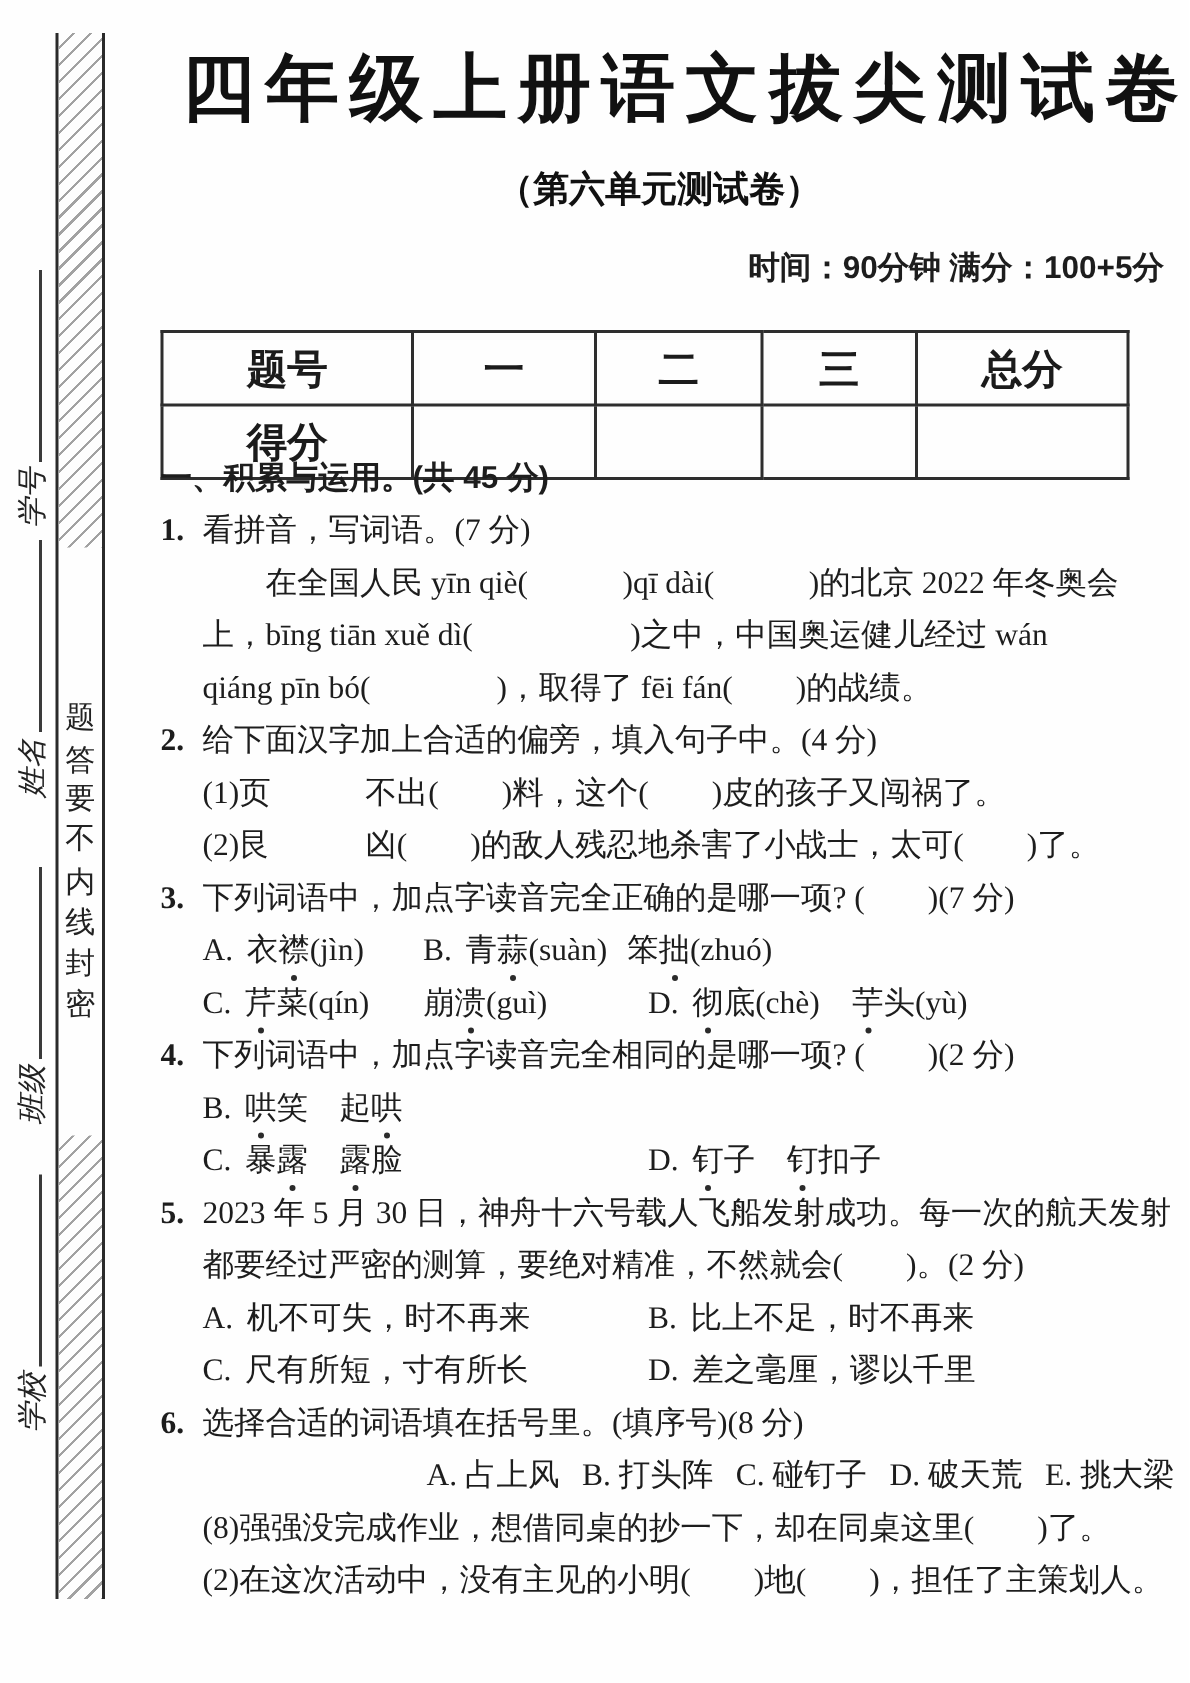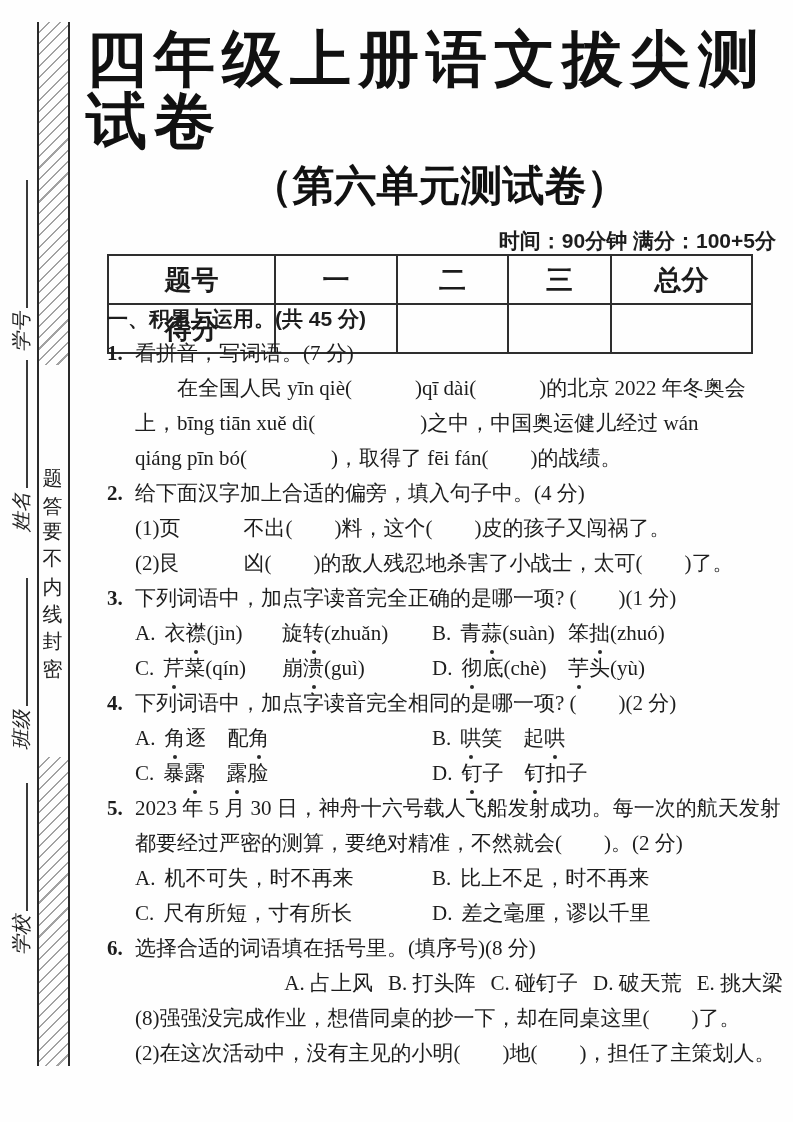--- a/index.html
+++ b/index.html
@@ -17,29 +17,29 @@
               display:flex;flex-direction:column;}
   .hatch{background:repeating-linear-gradient(135deg,rgba(0,0,0,0) 0 6.5px,#a2a2a2 6.5px 8px);}
   .hatch-top{flex:0 0 343px;}
   .hatch-bottom{flex:1;}
   .seal-text-zone{flex:0 0 392px;display:flex;align-items:center;justify-content:center;}
   .seal-text{writing-mode:vertical-lr;text-orientation:upright;font-size:20px;
              letter-spacing:27px;color:#222;}
 
   
   .main{position:absolute;left:86px;top:0;width:707px;}
-  .title{margin:28px 0 0 0;text-align:left;font-family:"Liberation Sans","DejaVu Sans",sans-serif;
-         font-weight:bold;font-size:61px;line-height:62px;letter-spacing:7px;color:#111;}
-  .subtitle{margin:14px 0 0 0;text-align:center;font-family:Liberation Mono, monospace;
-            font-weight:bold;font-size:42px;line-height:46px;color:#111;}
+  .title{margin:28px 0 0 0;text-align:right;font-family:"Liberation Sans","DejaVu Sans",sans-serif;
+         font-weight:bold;font-size:49px;line-height:62px;letter-spacing:7px;color:#111;}
+  .subtitle{margin:14px 0 0 0;text-align:center;font-family:Liberation Sans, sans-serif;
+            font-weight:bold;font-size:24px;line-height:46px;color:#111;}
   .meta{margin-top:16px;text-align:right;padding-right:17px;
         font-family:"Liberation Sans","DejaVu Sans",sans-serif;font-weight:bold;font-size:21px;line-height:26px;}
 
   
-  .score-table{border-collapse:collapse;margin:0 0 0 21px;width:644px;table-layout:fixed;}
+  .score-table{border-collapse:collapse;margin:28px 0 0 21px;width:644px;table-layout:fixed;}
   .score-table td{border:2px solid #2e2e2e;height:45px;text-align:center;vertical-align:middle;
                   font-weight:bold;font-size:27px;color:#1b1b1b;}
 
   
   .content{position:absolute;left:107px;top:301px;width:676px;font-size:21px;}
   .sec-head{font-family:"Liberation Sans","DejaVu Sans",sans-serif;font-weight:bold;font-size:21px;line-height:35px;}
   .q-row{display:flex;line-height:35px;}
   .qnum{flex:none;width:28px;font-weight:bold;}
   .qtext{flex:1;}
   .para-line{padding-left:28px;line-height:35px;}
@@ -120,41 +120,39 @@
 
     <div class="q-row">
         <span class="qnum">2.</span>
         <span class="qtext">给下面汉字加上合适的偏旁，填入句子中。(4 分)</span>
       </div>
     <div class="para-line">(1)页　　　不出(　　)料，这个(　　)皮的孩子又闯祸了。</div>
     <div class="para-line">(2)艮　　　凶(　　)的敌人残忍地杀害了小战士，太可(　　)了。</div>
 
     <div class="q-row">
         <span class="qnum">3.</span>
-        <span class="qtext">下列词语中，加点字读音完全正确的是哪一项? (　　)(1 分)</span>
+        <span class="qtext">下列词语中，加点字读音完全正确的是哪一项? (　　)(7 分)</span>
       </div>
     <div class="opt-row">
       <span class="c q3c1"><span class="opt-label">A.</span><span>衣<span class="dot-char">襟</span>(jìn)</span></span>
-      <span class="c q3c2"><span>旋<span class="dot-char">转</span>(zhuǎn)</span></span>
       <span class="c q3c3"><span class="opt-label">B.</span><span>青<span class="dot-char">蒜</span>(suàn)</span></span>
       <span class="c"><span>笨<span class="dot-char">拙</span>(zhuó)</span></span>
     </div>
     <div class="opt-row">
       <span class="c q3c1"><span class="opt-label">C.</span><span><span class="dot-char">芹</span>菜(qín)</span></span>
       <span class="c q3c2"><span>崩<span class="dot-char">溃</span>(guì)</span></span>
       <span class="c q3c3"><span class="opt-label">D.</span><span><span class="dot-char">彻</span>底(chè)</span></span>
       <span class="c"><span><span class="dot-char">芋</span>头(yù)</span></span>
     </div>
 
     <div class="q-row">
         <span class="qnum">4.</span>
         <span class="qtext">下列词语中，加点字读音完全相同的是哪一项? (　　)(2 分)</span>
       </div>
     <div class="opt-row">
-      <span class="c half"><span class="opt-label">A.</span><span><span class="dot-char">角</span>逐　配<span class="dot-char">角</span></span></span>
       <span class="c"><span class="opt-label">B.</span><span><span class="dot-char">哄</span>笑　起<span class="dot-char">哄</span></span></span>
     </div>
     <div class="opt-row">
       <span class="c half"><span class="opt-label">C.</span><span>暴<span class="dot-char">露</span>　<span class="dot-char">露</span>脸</span></span>
       <span class="c"><span class="opt-label">D.</span><span><span class="dot-char">钉</span>子　<span class="dot-char">钉</span>扣子</span></span>
     </div>
 
     <div class="q-row">
         <span class="qnum">5.</span>
         <span class="qtext">

